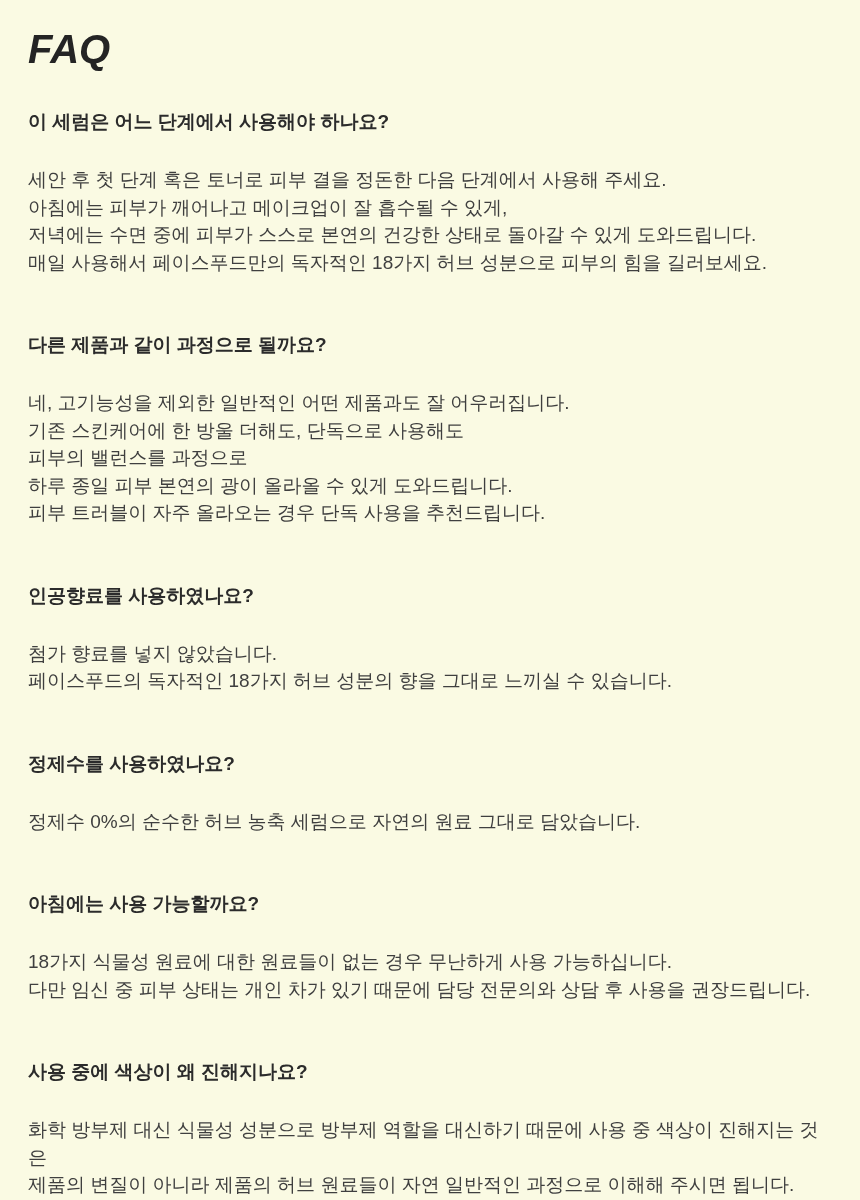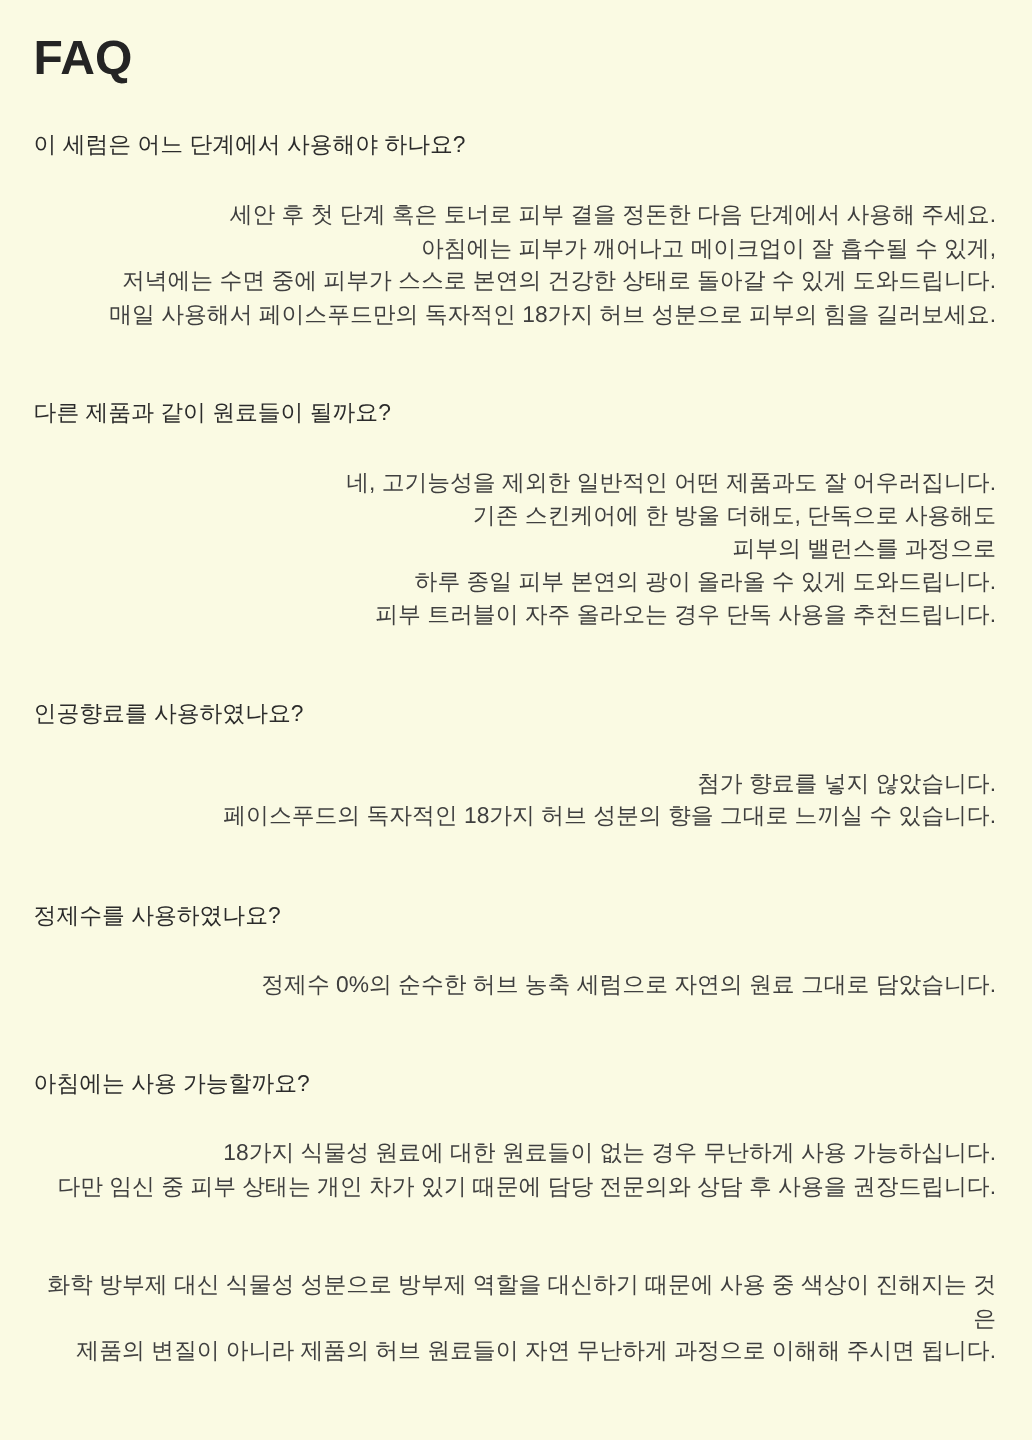--- a/index.html
+++ b/index.html
@@ -18,62 +18,62 @@
   .page {
     padding: 26px 30px 0 28px;
   }
   .page-title {
     font-size: 40px;
     font-weight: 700;
     color: #242424;
     line-height: 1.15;
     margin: 0 0 36px 0;
     letter-spacing: 0px;
+    font-style: italic;
   }
   .faq-section {
     margin: 0;
   }
   .faq-question {
     font-size: 19px;
-    font-weight: 400;
+    font-weight: 700;
     color: #2B2B2B;
     line-height: 27px;
     margin: 0 0 31px 0;
   }
   .faq-answer {
     margin: 0 0 55px 0;
   }
   .faq-answer-line {
     font-size: 19px;
     font-weight: 400;
     color: #3F3F3F;
     line-height: 27.5px;
     margin: 0;
-    text-align: right;
   }
 </style>
 </head>
 <body>
 
 <div class="page">
 
   <h1 class="page-title">FAQ</h1>
 
   <section class="faq-section">
     <h2 class="faq-question">이 세럼은 어느 단계에서 사용해야 하나요?</h2>
     <div class="faq-answer">
       <p class="faq-answer-line">세안 후 첫 단계 혹은 토너로 피부 결을 정돈한 다음 단계에서 사용해 주세요.</p>
       <p class="faq-answer-line">아침에는 피부가 깨어나고 메이크업이 잘 흡수될 수 있게,</p>
       <p class="faq-answer-line">저녁에는 수면 중에 피부가 스스로 본연의 건강한 상태로 돌아갈 수 있게 도와드립니다.</p>
       <p class="faq-answer-line">매일 사용해서 페이스푸드만의 독자적인 18가지 허브 성분으로 피부의 힘을 길러보세요.</p>
     </div>
   </section>
 
   <section class="faq-section">
-    <h2 class="faq-question">다른 제품과 같이 원료들이 될까요?</h2>
+    <h2 class="faq-question">다른 제품과 같이 과정으로 될까요?</h2>
     <div class="faq-answer">
       <p class="faq-answer-line">네, 고기능성을 제외한 일반적인 어떤 제품과도 잘 어우러집니다.</p>
       <p class="faq-answer-line">기존 스킨케어에 한 방울 더해도, 단독으로 사용해도</p>
       <p class="faq-answer-line">피부의 밸런스를 과정으로</p>
       <p class="faq-answer-line">하루 종일 피부 본연의 광이 올라올 수 있게 도와드립니다.</p>
       <p class="faq-answer-line">피부 트러블이 자주 올라오는 경우 단독 사용을 추천드립니다.</p>
     </div>
   </section>
 
   <section class="faq-section">
@@ -93,19 +93,20 @@
 
   <section class="faq-section">
     <h2 class="faq-question">아침에는 사용 가능할까요?</h2>
     <div class="faq-answer">
       <p class="faq-answer-line">18가지 식물성 원료에 대한 원료들이 없는 경우 무난하게 사용 가능하십니다.</p>
       <p class="faq-answer-line">다만 임신 중 피부 상태는 개인 차가 있기 때문에 담당 전문의와 상담 후 사용을 권장드립니다.</p>
     </div>
   </section>
 
   <section class="faq-section">
+    <h2 class="faq-question">사용 중에 색상이 왜 진해지나요?</h2>
     <div class="faq-answer">
       <p class="faq-answer-line">화학 방부제 대신 식물성 성분으로 방부제 역할을 대신하기 때문에 사용 중 색상이 진해지는 것은</p>
-      <p class="faq-answer-line">제품의 변질이 아니라 제품의 허브 원료들이 자연 무난하게 과정으로 이해해 주시면 됩니다.</p>
+      <p class="faq-answer-line">제품의 변질이 아니라 제품의 허브 원료들이 자연 일반적인 과정으로 이해해 주시면 됩니다.</p>
     </div>
   </section>
 
 </div>
 
 </body></html>

